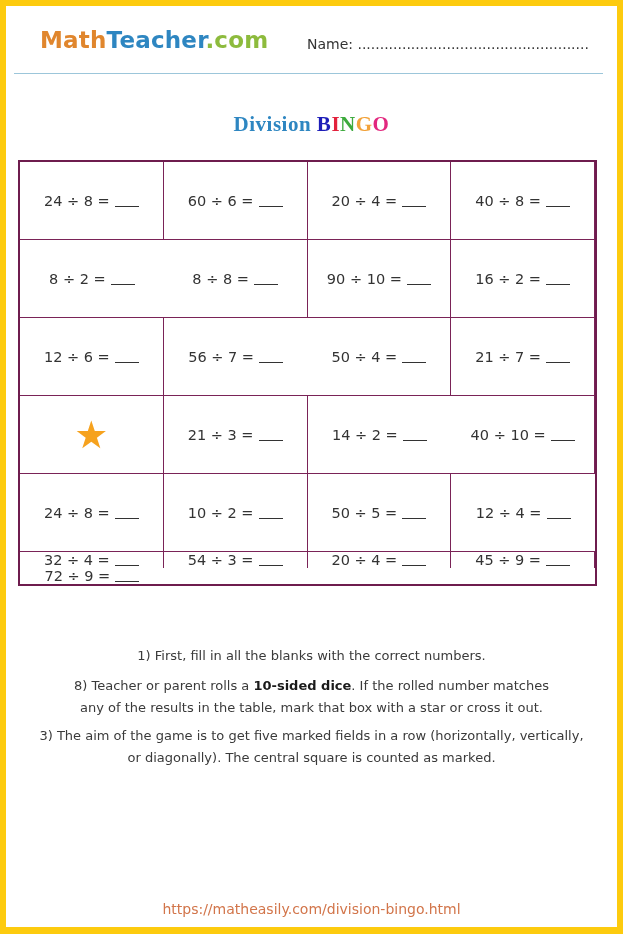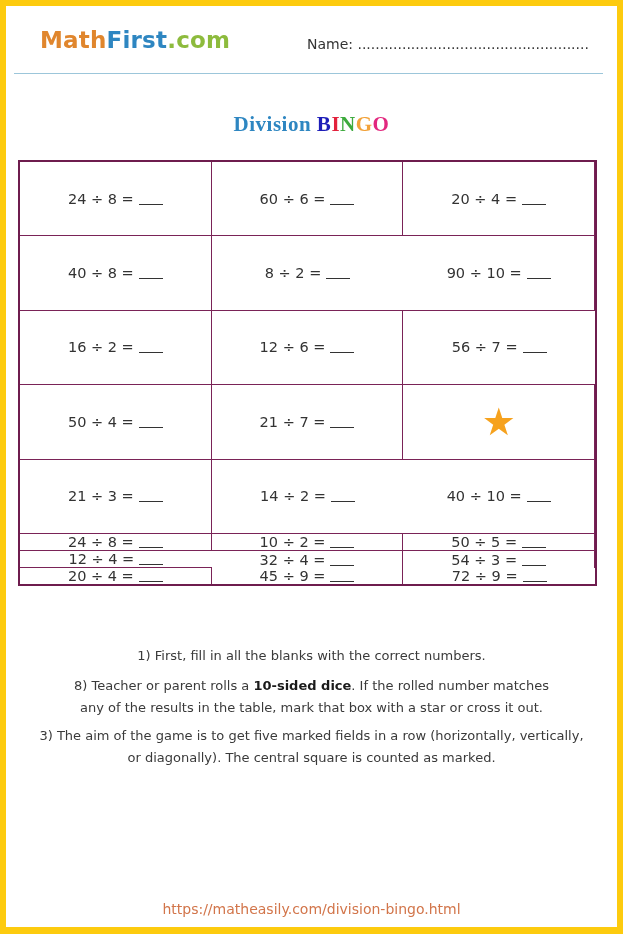--- a/index.html
+++ b/index.html
@@ -44,21 +44,21 @@
   .title .b { color: #1D1DB8; }
   .title .i { color: #E2213C; }
   .title .n { color: #3DAA3D; }
   .title .g { color: #F2A23A; }
   .title .o { color: #E2277E; }
 
   .grid {
     position: absolute; left: 18px; top: 160px; width: 579px; height: 426px;
     border: 2px solid #6E1C4E;
     display: grid;
-    grid-template-columns: repeat(3, 1fr);
+    grid-template-columns: repeat(4, 1fr);
     grid-template-rows: repeat(5, 1fr);
   }
   .cell {
     border-right: 1px solid #7A2357;
     border-bottom: 1px solid #7A2357;
     display: flex; align-items: center; justify-content: center;
     font-family: "DejaVu Sans", sans-serif;
     font-size: 14.5px; color: #333333;
     white-space: nowrap;
   }
@@ -81,21 +81,21 @@
     font-family: "DejaVu Sans", sans-serif;
     font-size: 14px; color: #D2754A;
   }
 </style>
 </head>
 <body>
 
 <div class="frame"></div>
 
 <div class="logo">
-  <span class="p1">Math</span><span class="p2">First</span><span class="p3">.com</span>
+  <span class="p1">Math</span><span class="p2">Teacher</span><span class="p3">.com</span>
 </div>
 
 <div class="name-line">Name: ....................................................</div>
 
 <div class="divider"></div>
 
 <div class="title">
   <span class="t-div">Division</span>
   <span><span class="b">B</span><span class="i">I</span><span class="n">N</span><span class="g">G</span><span class="o">O</span></span>
 </div>
@@ -112,20 +112,24 @@
     <div class="cell">
       <span>20 ÷ 4 =</span>
       <span class="blank"></span>
     </div>
     <div class="cell">
       <span>40 ÷ 8 =</span>
       <span class="blank"></span>
     </div>
     <div class="cell last-col">
       <span>8 ÷ 2 =</span>
+      <span class="blank"></span>
+    </div>
+    <div class="cell">
+      <span>8 ÷ 8 =</span>
       <span class="blank"></span>
     </div>
     <div class="cell">
       <span>90 ÷ 10 =</span>
       <span class="blank"></span>
     </div>
     <div class="cell">
       <span>16 ÷ 2 =</span>
       <span class="blank"></span>
     </div>

